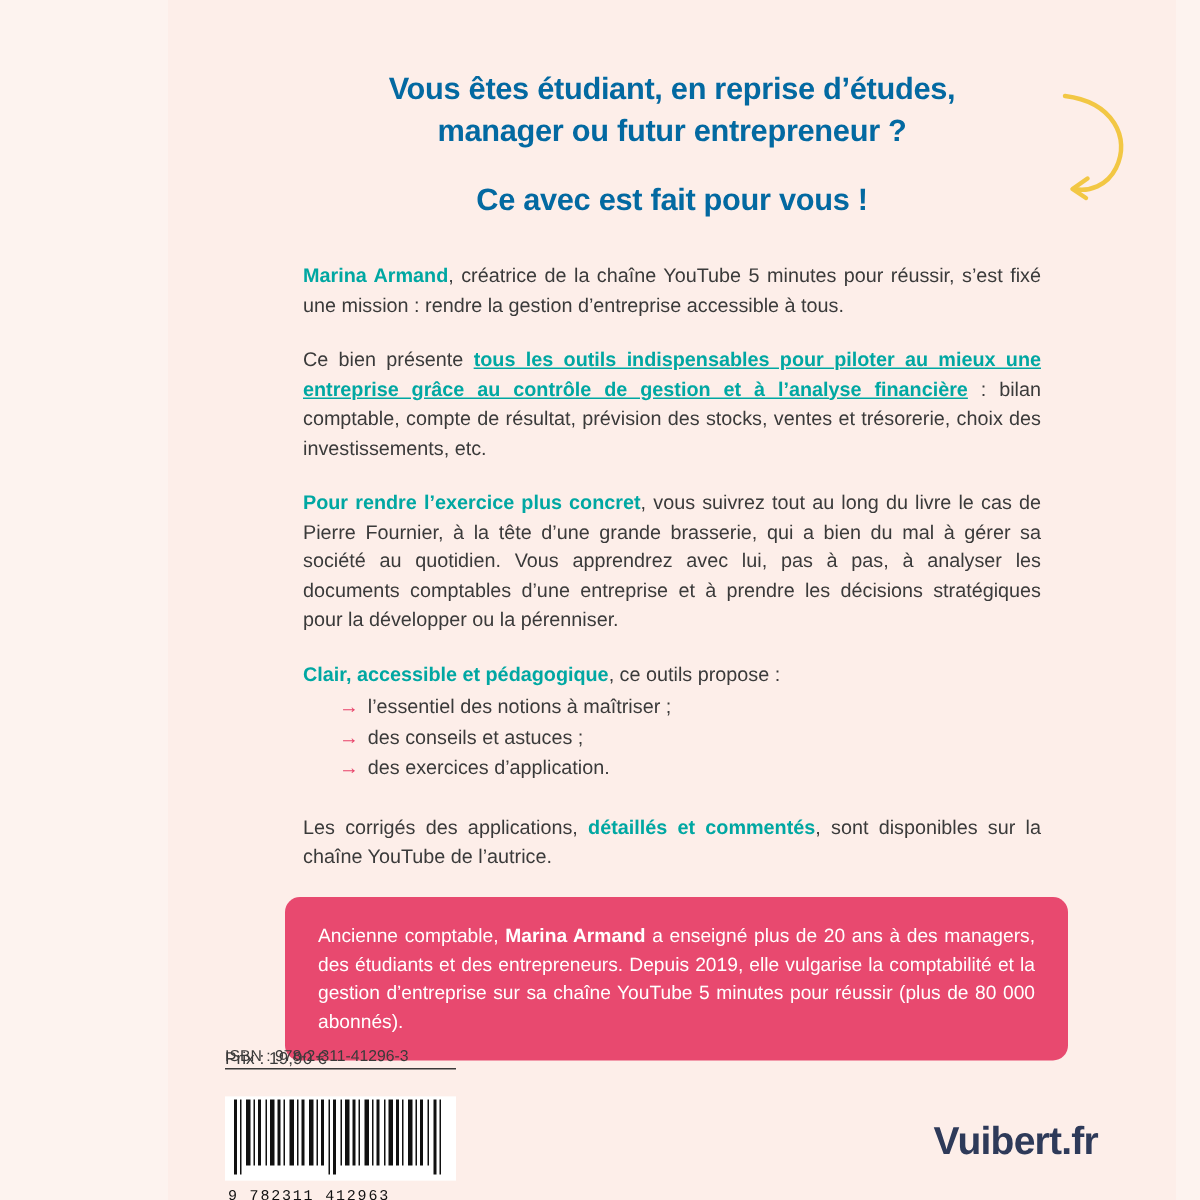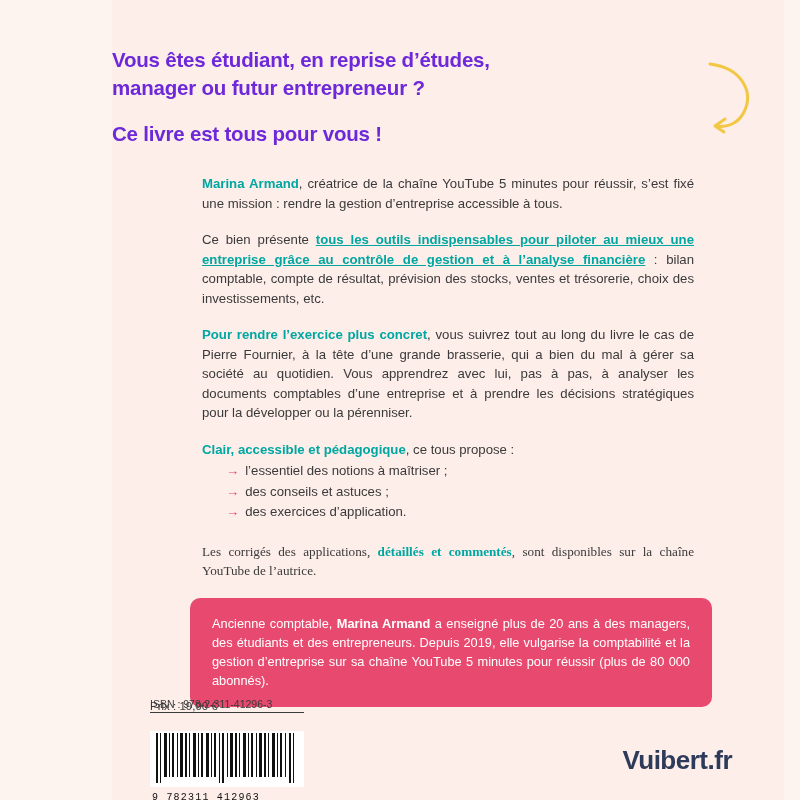--- a/index.html
+++ b/index.html
@@ -35,21 +35,22 @@
   .content {
     position: absolute;
     left: 112px;
     right: 16px;
     top: 0;
     bottom: 0;
   }
 
   
   .headline {
-    color: #6d28d9;
+    text-align: center;
+    color: #0369a1;
     font-weight: bold;
     font-size: 20.5px;
     line-height: 28px;
     padding-top: 46px;
     letter-spacing: -0.2px;
   }
   .headline .l3 {
     display: block;
     margin-top: 18px;
     position: relative;
@@ -173,21 +174,21 @@
 
 <div class="page">
   <div class="edge-left"></div>
   <div class="edge-right"></div>
 
   <div class="content">
 
     <div class="headline">
       <span>Vous êtes étudiant, en reprise d’études,</span><br>
       <span>manager ou futur entrepreneur ?</span>
-      <span class="l3">Ce livre est tous pour vous !</span>
+      <span class="l3">Ce avec est fait pour vous !</span>
       <svg class="arrow-curve" viewBox="0 0 60 78">
         <path d="M8 6 C40 10, 52 34, 42 54 C36 66, 24 70, 14 68" fill="none" stroke="#f2c744" stroke-width="3" stroke-linecap="round"></path>
         <path d="M23 61 L13 68 L22 74" fill="none" stroke="#f2c744" stroke-width="3" stroke-linecap="round" stroke-linejoin="round"></path>
       </svg>
     </div>
 
     <div class="body">
 
       <p>
         <span class="teal-bold">Marina Armand</span><span>, créatrice de la chaîne YouTube 5 minutes pour réussir, s’est fixé une mission : rendre la gestion d’entreprise accessible à tous.</span>
@@ -195,30 +196,30 @@
 
       <p>
         <span>Ce bien présente </span><span class="teal-bold-u">tous les outils indispensables pour piloter au mieux une entreprise grâce au contrôle de gestion et à l’analyse financière</span><span> : bilan comptable, compte de résultat, prévision des stocks, ventes et trésorerie, choix des investissements, etc.</span>
       </p>
 
       <p>
         <span class="teal-bold">Pour rendre l’exercice plus concret</span><span>, vous suivrez tout au long du livre le cas de Pierre Fournier, à la tête d’une grande brasserie, qui a bien du mal à gérer sa société au quotidien. Vous apprendrez avec lui, pas à pas, à analyser les documents comptables d’une entreprise et à prendre les décisions stratégiques pour la développer ou la pérenniser.</span>
       </p>
 
       <p style="margin-bottom:2px;">
-        <span class="teal-bold">Clair, accessible et pédagogique</span><span>, ce tous propose :</span>
+        <span class="teal-bold">Clair, accessible et pédagogique</span><span>, ce outils propose :</span>
       </p>
 
       <ul class="bullets">
         <li><span class="ar">→</span><span>l’essentiel des notions à maîtriser ;</span></li>
         <li><span class="ar">→</span><span>des conseils et astuces ;</span></li>
         <li><span class="ar">→</span><span>des exercices d’application.</span></li>
       </ul>
 
-      <p style="margin-top:20px;font-family:Liberation Serif, serif;">
+      <p style="margin-top:20px;">
         <span>Les corrigés des applications, </span><span class="teal-bold">détaillés et commentés</span><span>, sont disponibles sur la chaîne YouTube de l’autrice.</span>
       </p>
 
     </div>
 
     <div class="pinkbox">
       <span>Ancienne comptable, </span><b>Marina Armand</b><span> a enseigné plus de 20 ans à des managers, des étudiants et des entrepreneurs. Depuis 2019, elle vulgarise la comptabilité et la gestion d’entreprise sur sa chaîne YouTube 5 minutes pour réussir (plus de 80 000 abonnés).</span>
     </div>
 
     <div class="footer">

